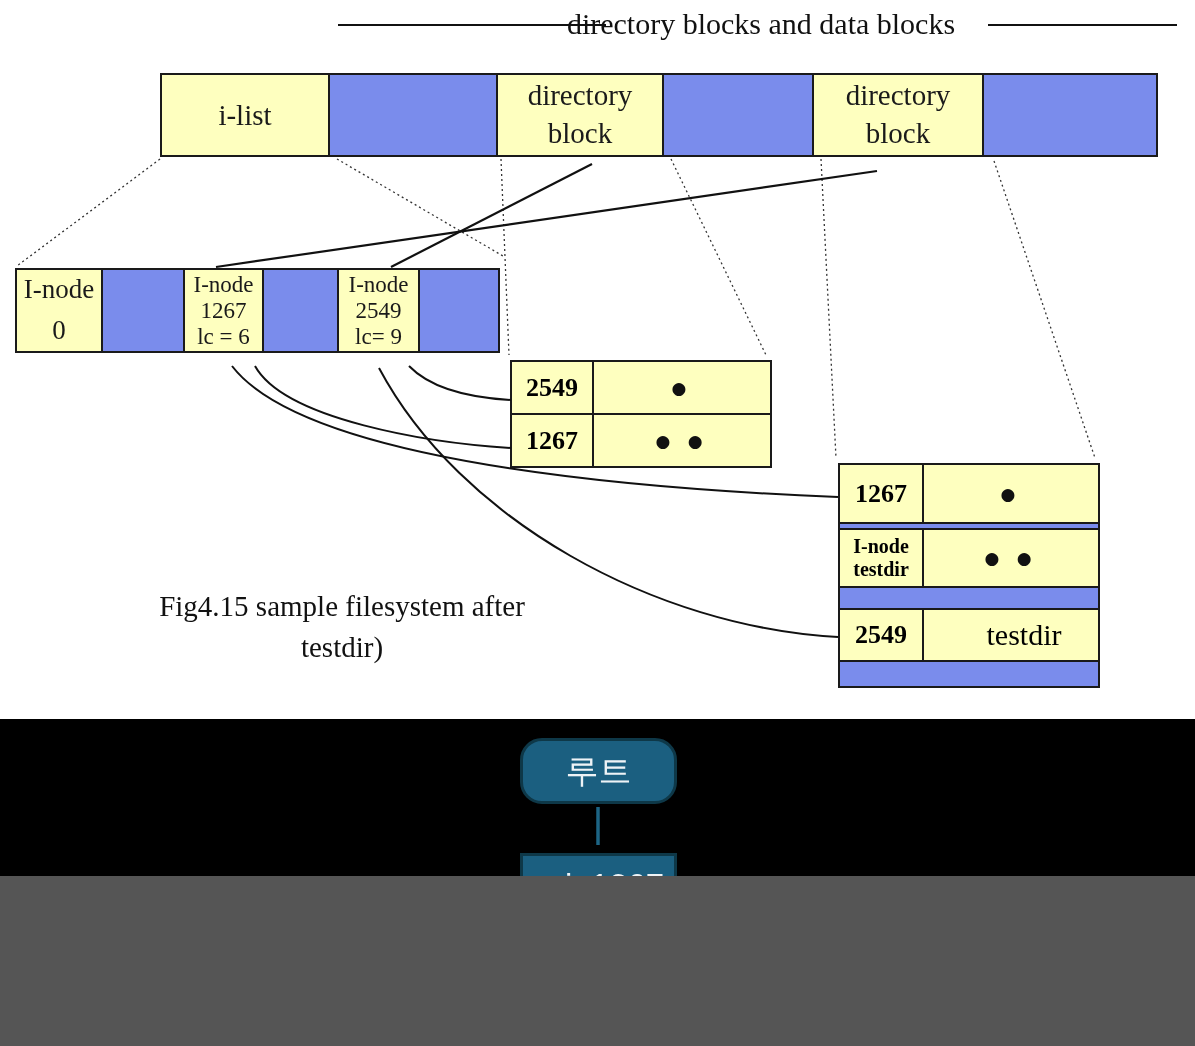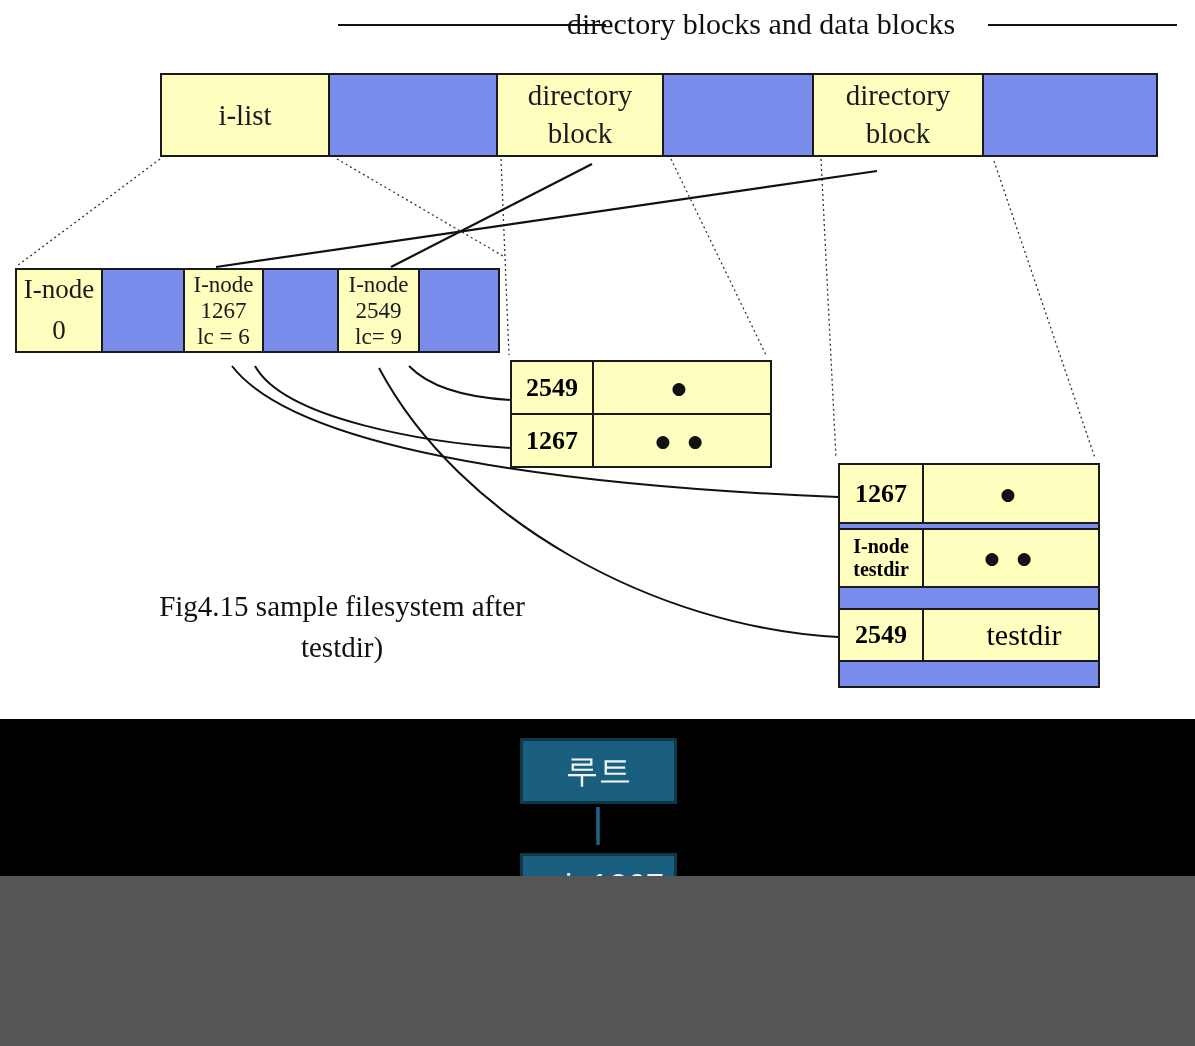--- a/index.html
+++ b/index.html
@@ -137,21 +137,21 @@
     </div>
     <div class="trow bluerow" style="height:28px;"></div>
   </div>
 
   <div class="caption" style="left:62px;top:586px;width:560px;">
     <div>Fig4.15 sample filesystem after</div>
     <div>testdir)</div>
   </div>
 
   <div class="blackpanel" style="top:719px;height:327px;"></div>
-  <div class="tree-node" style="left:520px;top:738px;">
+  <div class="tree-node" style="left:520px;top:738px;border-radius:22px;">
     <span>루트</span>
   </div>
   <div class="tree-node" style="left:520px;top:853px;padding-left:32px;">
     <span>i: 1267</span>
   </div>
   <div class="strip" style="top:1037px;"></div>
 
   <svg id="overlay" width="1195" height="1046" viewBox="0 0 1195 1046">
     <defs>
       <marker id="mB" markerUnits="userSpaceOnUse" markerWidth="14" markerHeight="12" refX="11" refY="5" orient="auto">

